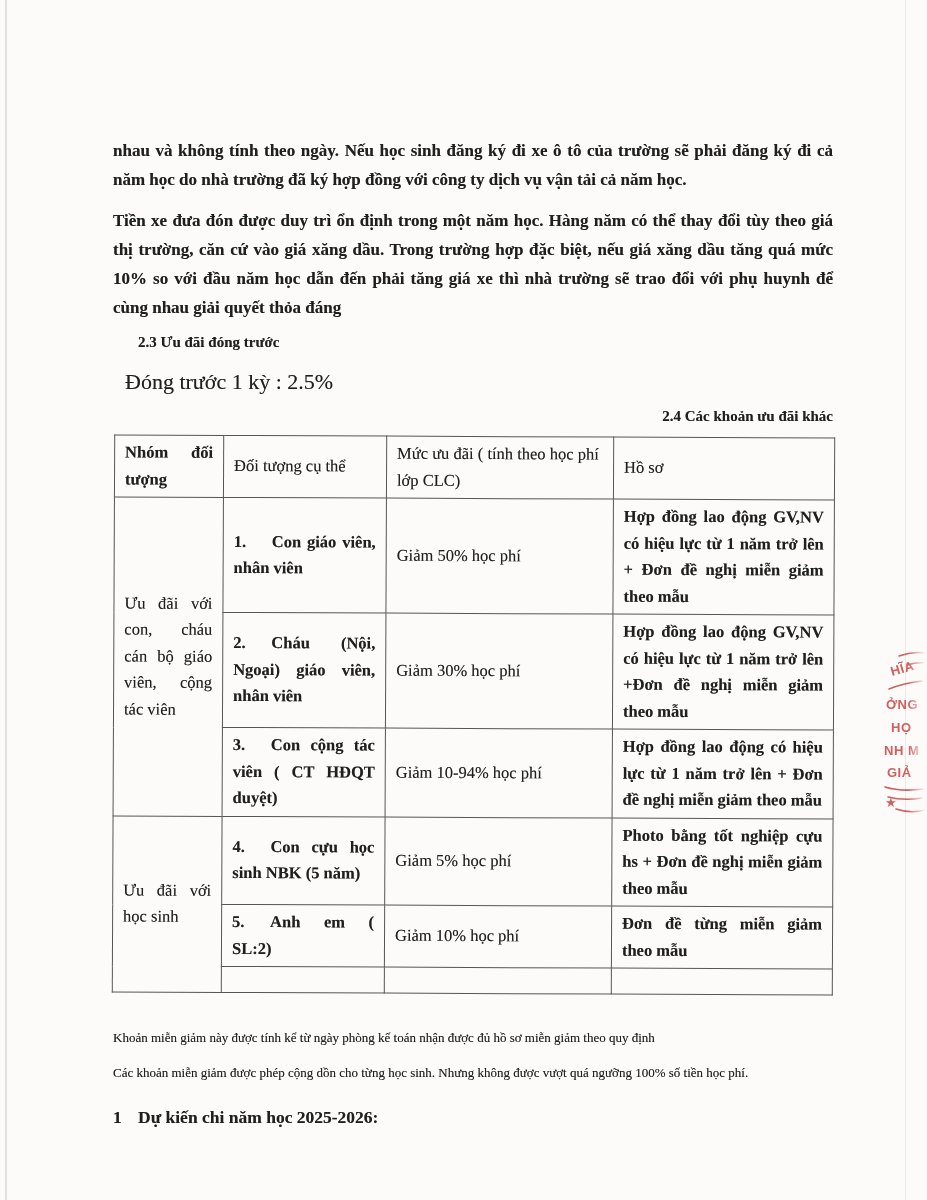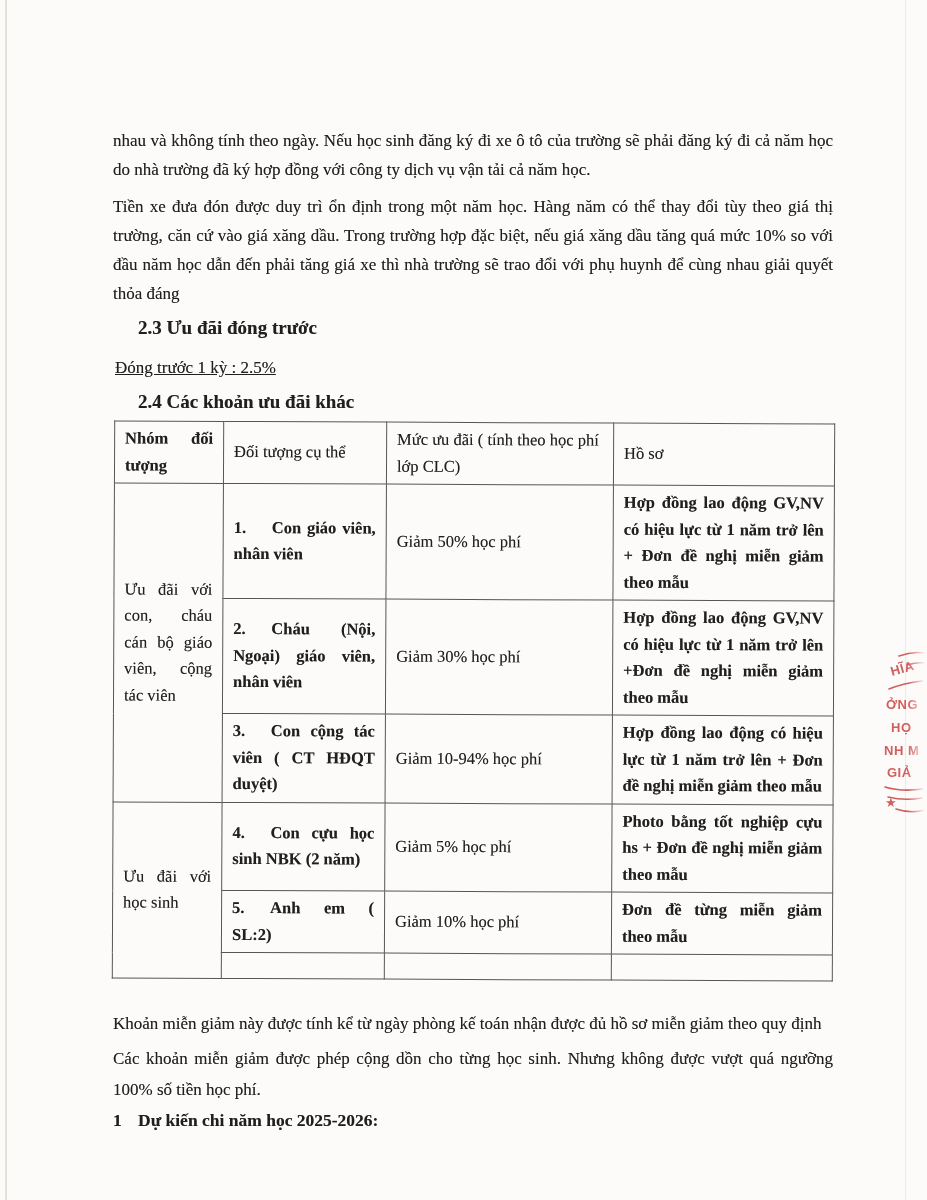--- a/index.html
+++ b/index.html
@@ -18,24 +18,24 @@
     background:#ddd9d2; opacity:.8;
   }
   .scan-edge-right {
     position:absolute; left:905px; top:0; width:1px; height:100%;
     background:#ece8e0; opacity:.9;
   }
   .content {
     position:absolute; left:113px; top:124px; width:720px;
     text-shadow: 0 0 .5px rgba(25,25,25,.45);
   }
-  p.body { font-size:17px; line-height:29px; text-align:justify; margin:2px 0 8px 0; }
+  p.body { font-size:17px; line-height:29px; text-align:justify; margin:12px 0 8px 0;font-weight:bold; }
   p.mb14 { margin-bottom:14px; }
-  .heading { font-weight:bold; font-size:19px; line-height:24px; margin:6px 0 13px 25px; }
-  .line { font-size:17px; line-height:29px; margin:0 0 8px 2px;text-decoration:underline; }
+  .heading { font-weight:bold; font-size:15px; line-height:24px; margin:6px 0 13px 25px; }
+  .line { font-size:22px; line-height:29px; margin:0 0 8px 12px; }
 
   .table-wrap { transform: rotate(0.25deg); margin:6px 0 28px 0; }
   table.fees { border-collapse:collapse; table-layout:fixed; width:720px; }
   table.fees td {
     border:1px solid #565656;
     padding:4px 10px;
     font-size:16.5px;
     line-height:26.5px;
     vertical-align:middle;
     overflow:hidden;
@@ -46,22 +46,22 @@
   tr.r3 { height:65px; }
   tr.r4 { height:79px; }
   tr.r5 { height:43px; }
   tr.r6 { height:26px; }
   td.top { vertical-align:top; }
   td.mid { vertical-align:middle;margin-top:48px; }
   td.just { text-align:justify;font-weight:bold; }
   td.group-cell { text-align:justify; vertical-align:middle; line-height:29px; }
   span.rownum { display:inline-block; width:38px; }
 
-  .note { font-size:17px; line-height:31px; text-align:justify; margin:0 0 4px 0; }
-  .note2 { margin-bottom:2px; }
+  .note { font-size:13px; line-height:31px; text-align:justify; margin:0 0 4px 0; }
+  .note2 { margin-bottom:16px; }
   .bold-item { font-weight:bold; font-size:17.5px; line-height:26px; margin-top:0; }
   .bold-item .li-num { display:inline-block; width:25px; }
 
   svg.stamp {
     position:absolute; right:0; top:648px; width:50px; height:170px;
     opacity:.85;
     -webkit-mask-image: linear-gradient(90deg, #000 62%, rgba(0,0,0,0) 97%);
     mask-image: linear-gradient(90deg, #000 62%, rgba(0,0,0,0) 97%);
   }
   svg.stamp text {
@@ -78,21 +78,21 @@
   <div class="scan-edge-right"></div>
 
   <div class="content">
 
     <p class="body">nhau và không tính theo ngày. Nếu học sinh đăng ký đi xe ô tô của trường sẽ phải đăng ký đi cả năm học do nhà trường đã ký hợp đồng với công ty dịch vụ vận tải cả năm học.</p>
     <p class="body">Tiền xe đưa đón được duy trì ổn định trong một năm học. Hàng năm có thể thay đổi tùy theo giá thị trường, căn cứ vào giá xăng dầu. Trong trường hợp đặc biệt, nếu giá xăng dầu tăng quá mức 10% so với đầu năm học dẫn đến phải tăng giá xe thì nhà trường sẽ trao đổi với phụ huynh để cùng nhau giải quyết thỏa đáng</p>
 
     <div class="heading">2.3 Ưu đãi đóng trước</div>
     <p class="line">Đóng trước 1 kỳ : 2.5%</p>
 
-    <div class="heading" style="margin-bottom:8px;">2.4 Các khoản ưu đãi khác</div>
+    <div class="heading" style="margin-bottom:8px;text-align:right;">2.4 Các khoản ưu đãi khác</div>
 
     <div class="table-wrap">
       <table class="fees">
         <colgroup>
           <col style="width:109px">
             <col style="width:163px">
             <col style="width:227px">
             <col style="width:221px">
         </colgroup>
         <tbody>
@@ -120,21 +120,21 @@
           <tr class="r3">
             <td class="just">
               <span class="rownum">3.</span><span>Con cộng tác viên ( CT HĐQT duyệt)</span>
             </td>
             <td>Giảm 10-94% học phí</td>
             <td class="top just">Hợp đồng lao động có hiệu lực từ 1 năm trở lên + Đơn đề nghị miễn giảm theo mẫu</td>
           </tr>
           <tr class="r4">
             <td class="group-cell" rowspan="3">Ưu đãi với học sinh</td>
             <td class="just">
-              <span class="rownum">4.</span><span>Con cựu học sinh NBK (2 năm)</span>
+              <span class="rownum">4.</span><span>Con cựu học sinh NBK (5 năm)</span>
             </td>
             <td>Giảm 5% học phí</td>
             <td class="top just">Photo bằng tốt nghiệp cựu hs + Đơn đề nghị miễn giảm theo mẫu</td>
           </tr>
           <tr class="r5">
             <td class="just">
               <span class="rownum">5.</span><span>Anh em ( SL:2)</span>
             </td>
             <td>Giảm 10% học phí</td>
             <td class="top just">Đơn đề từng miễn giảm theo mẫu</td>

